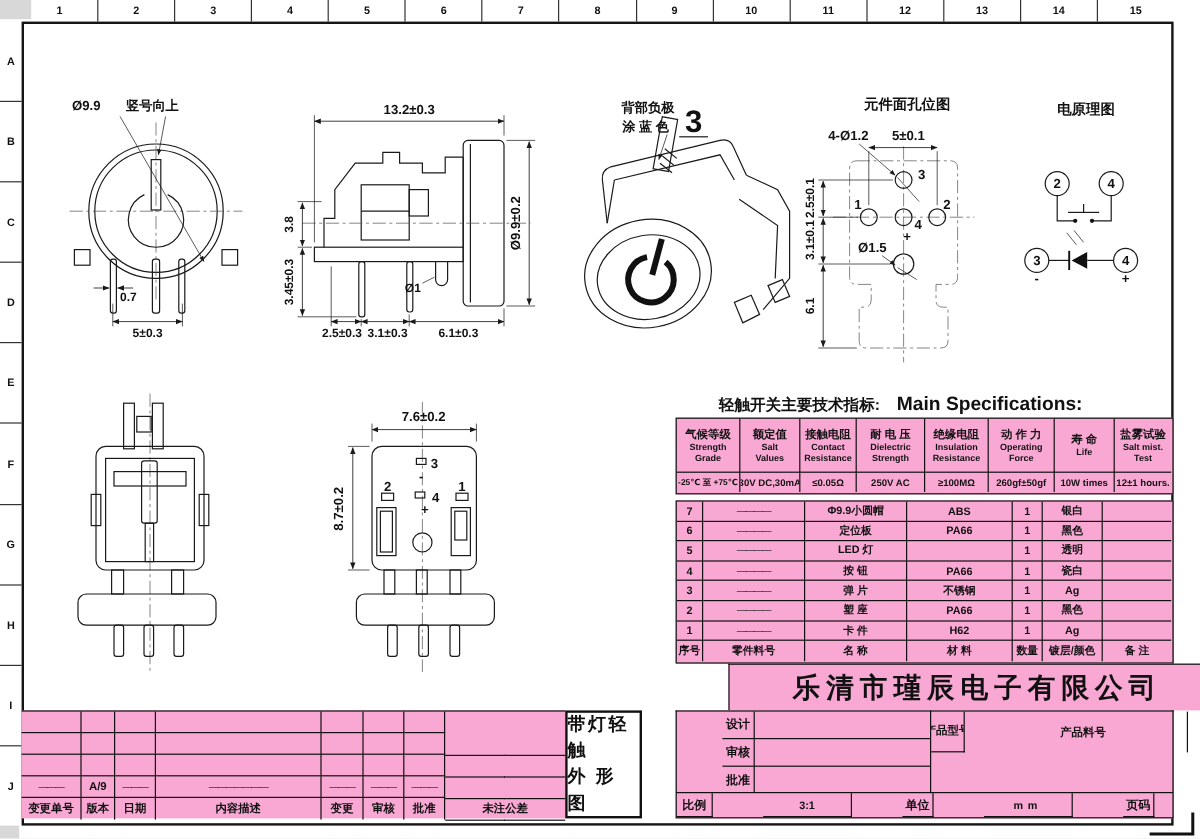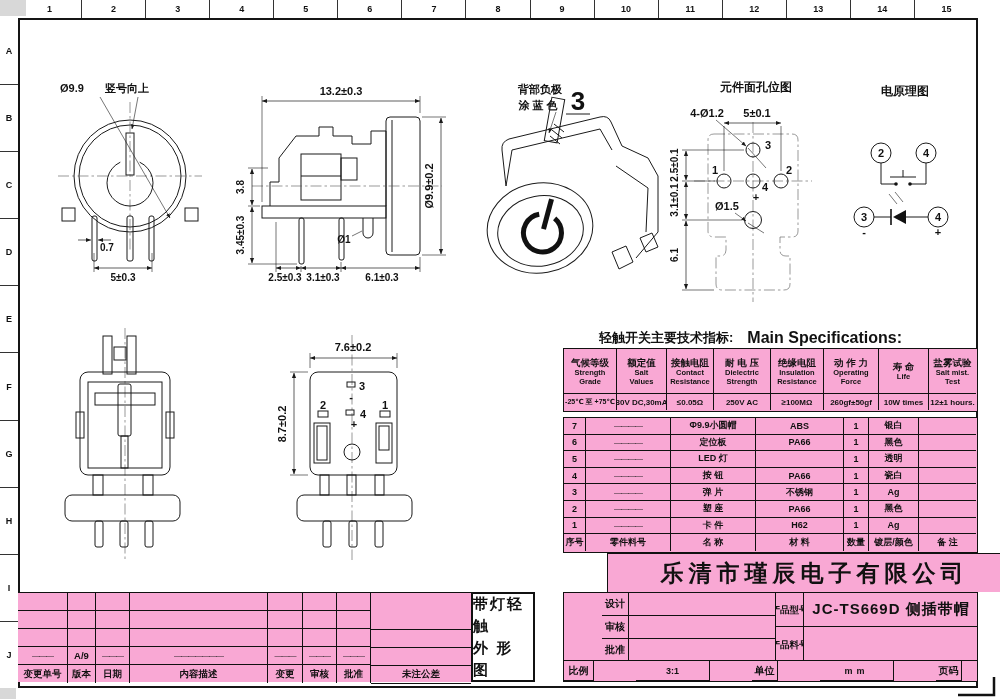--- a/index.html
+++ b/index.html
@@ -456,23 +456,22 @@
        grid-template-columns:27px 185px;grid-template-rows:23px 23px 22px;padding-left:38px;">
     <div class="c tb-label">设计</div>
     <div class="c lc"></div>
     <div class="c tb-label">审核</div>
     <div class="c lc"></div>
     <div class="c tb-label lr">批准</div>
     <div class="c lc lr"></div>
   </div>
 
   <div class="abs tbl" style="left:775px;top:592px;width:203px;height:68px;border-bottom:none;
-       grid-template-columns:28px 174px;grid-template-rows:34px 34px;">
+       grid-template-columns:28px 174px;grid-template-rows:34px 34px;gap:12px;">
     <div class="c tb-label2">产品型号</div>
-    <div class="c lc model">JC-TS669D 侧插带帽</div>
     <div class="c tb-label2 lr">产品料号</div>
     <div class="c lc lr"></div>
   </div>
 
   <div class="abs tbl" style="left:563px;top:660px;width:415px;height:22px;
        grid-template-columns:30px 74px 26px 74px 26px 72px 38px 72px;grid-template-rows:1fr;gap:42px;">
     <div class="c tb-label">比例</div>
     <div class="c pcell">3:1</div>
     <div class="c tb-label">单位</div>
     <div class="c pcell" style="letter-spacing:4px;">mm</div>

